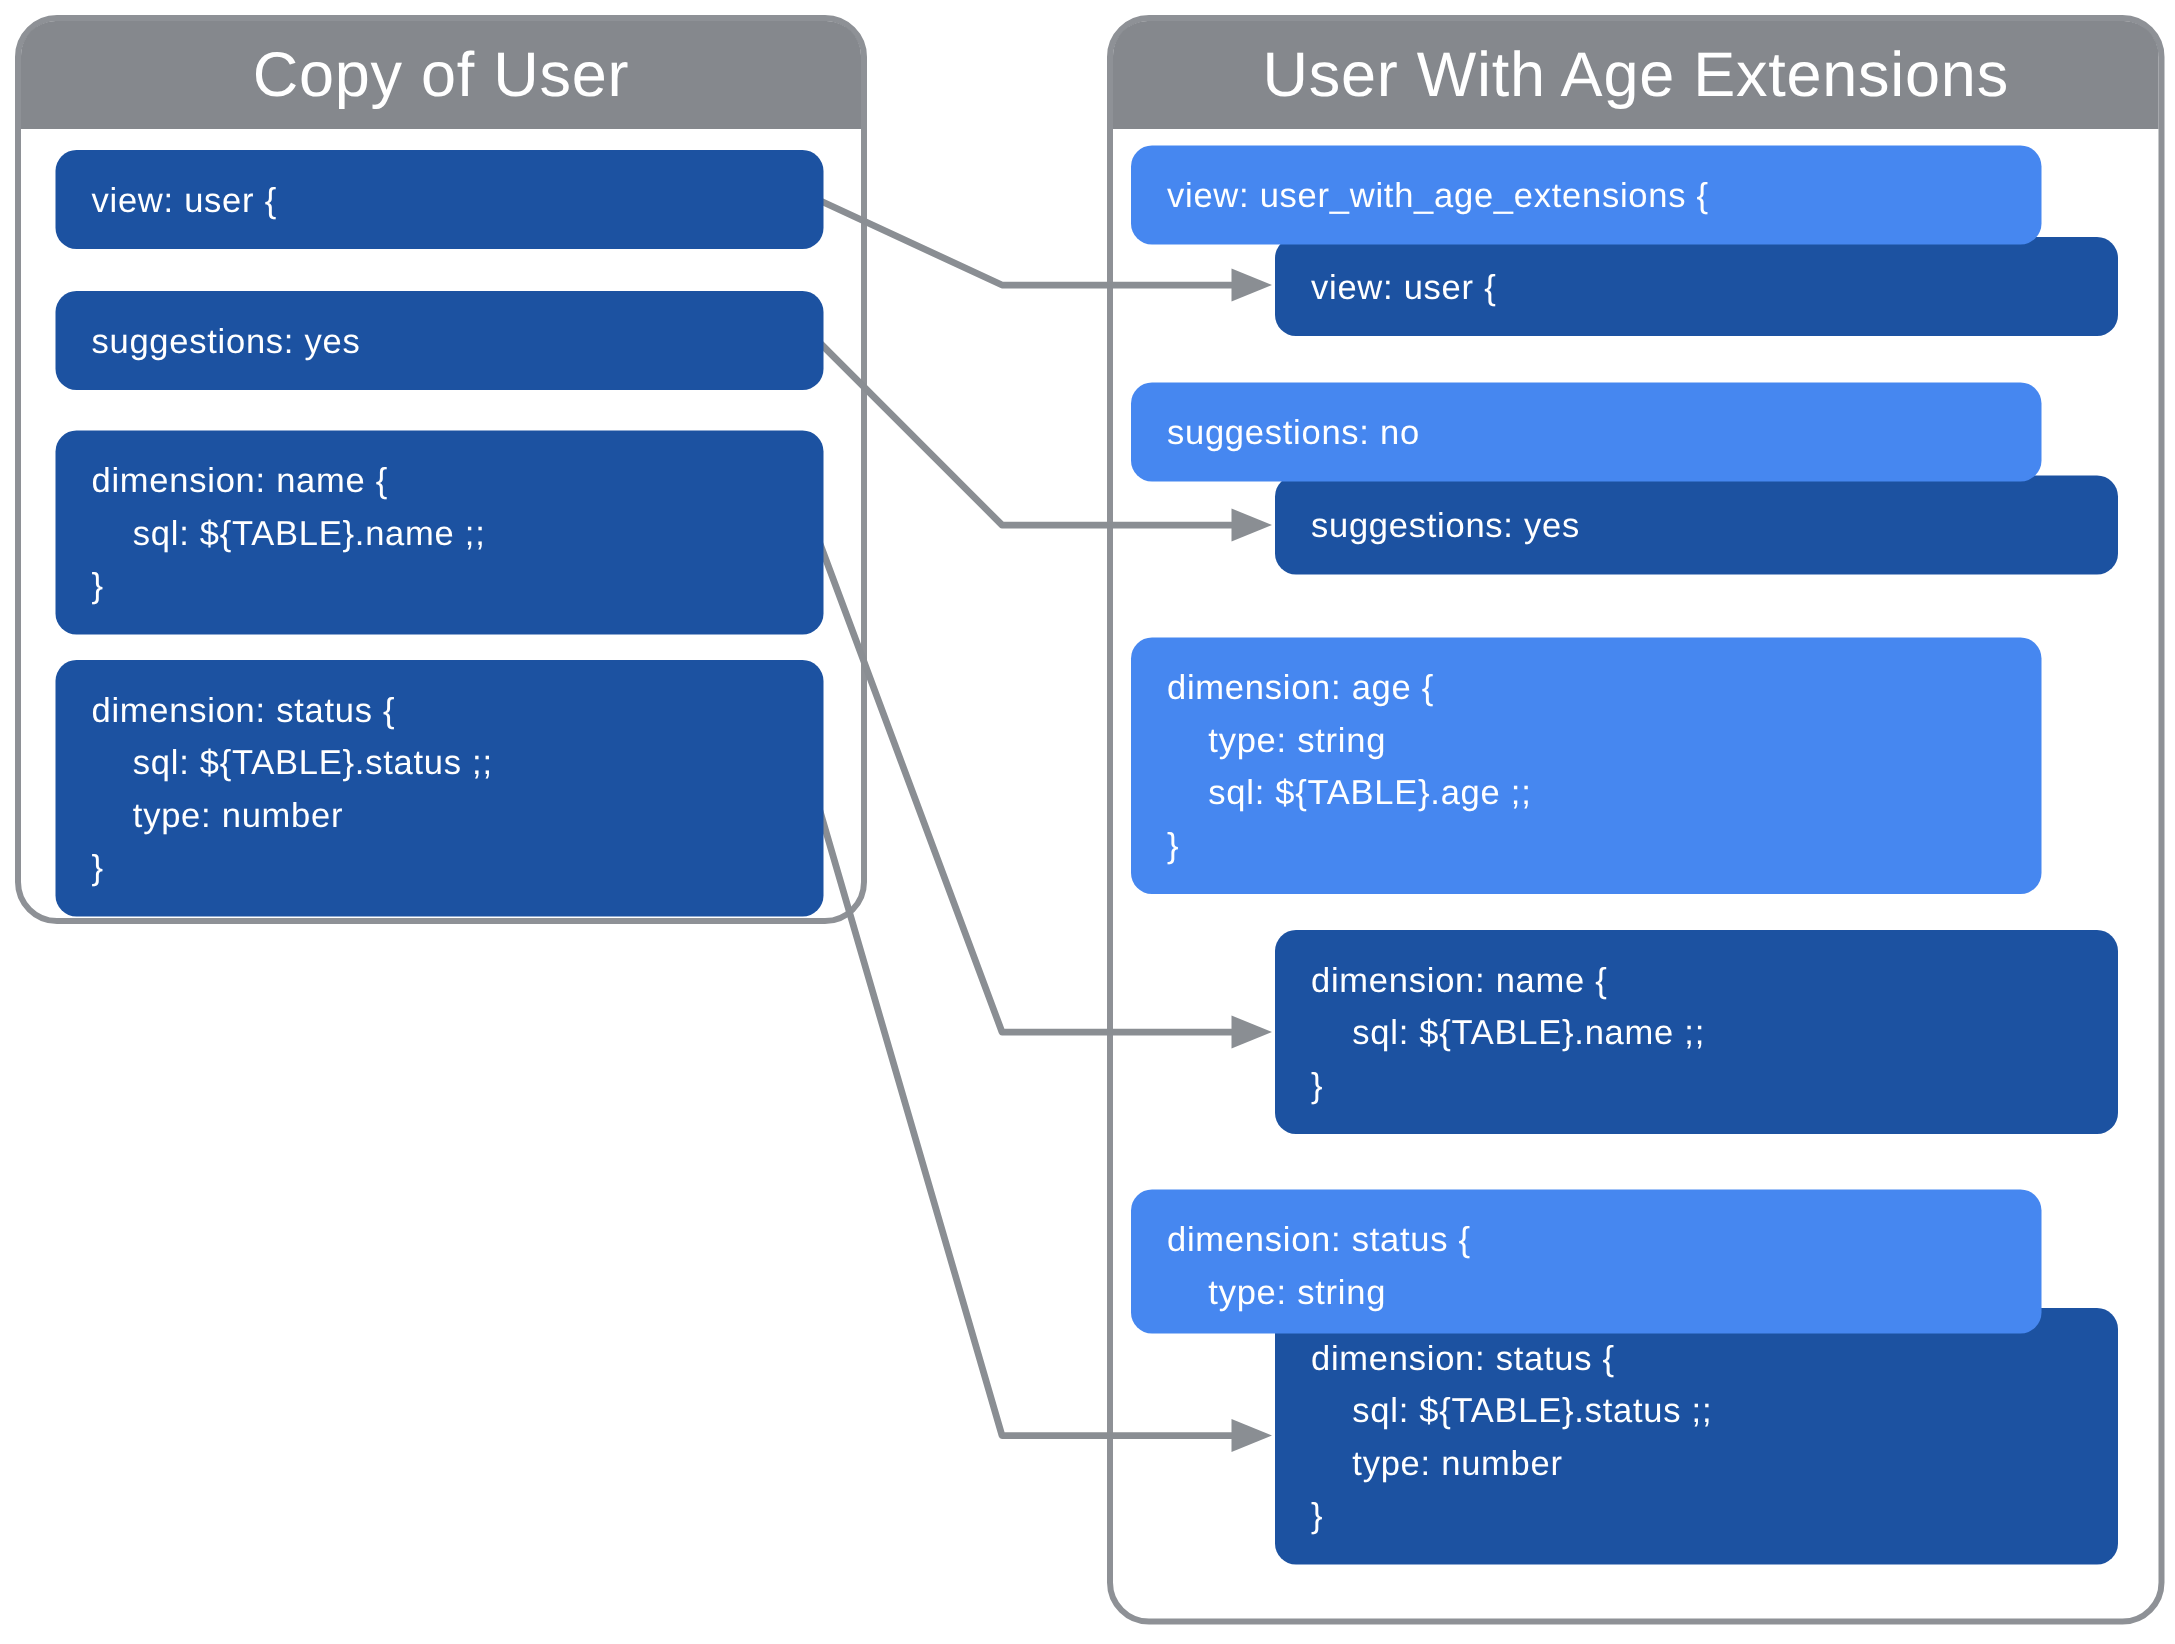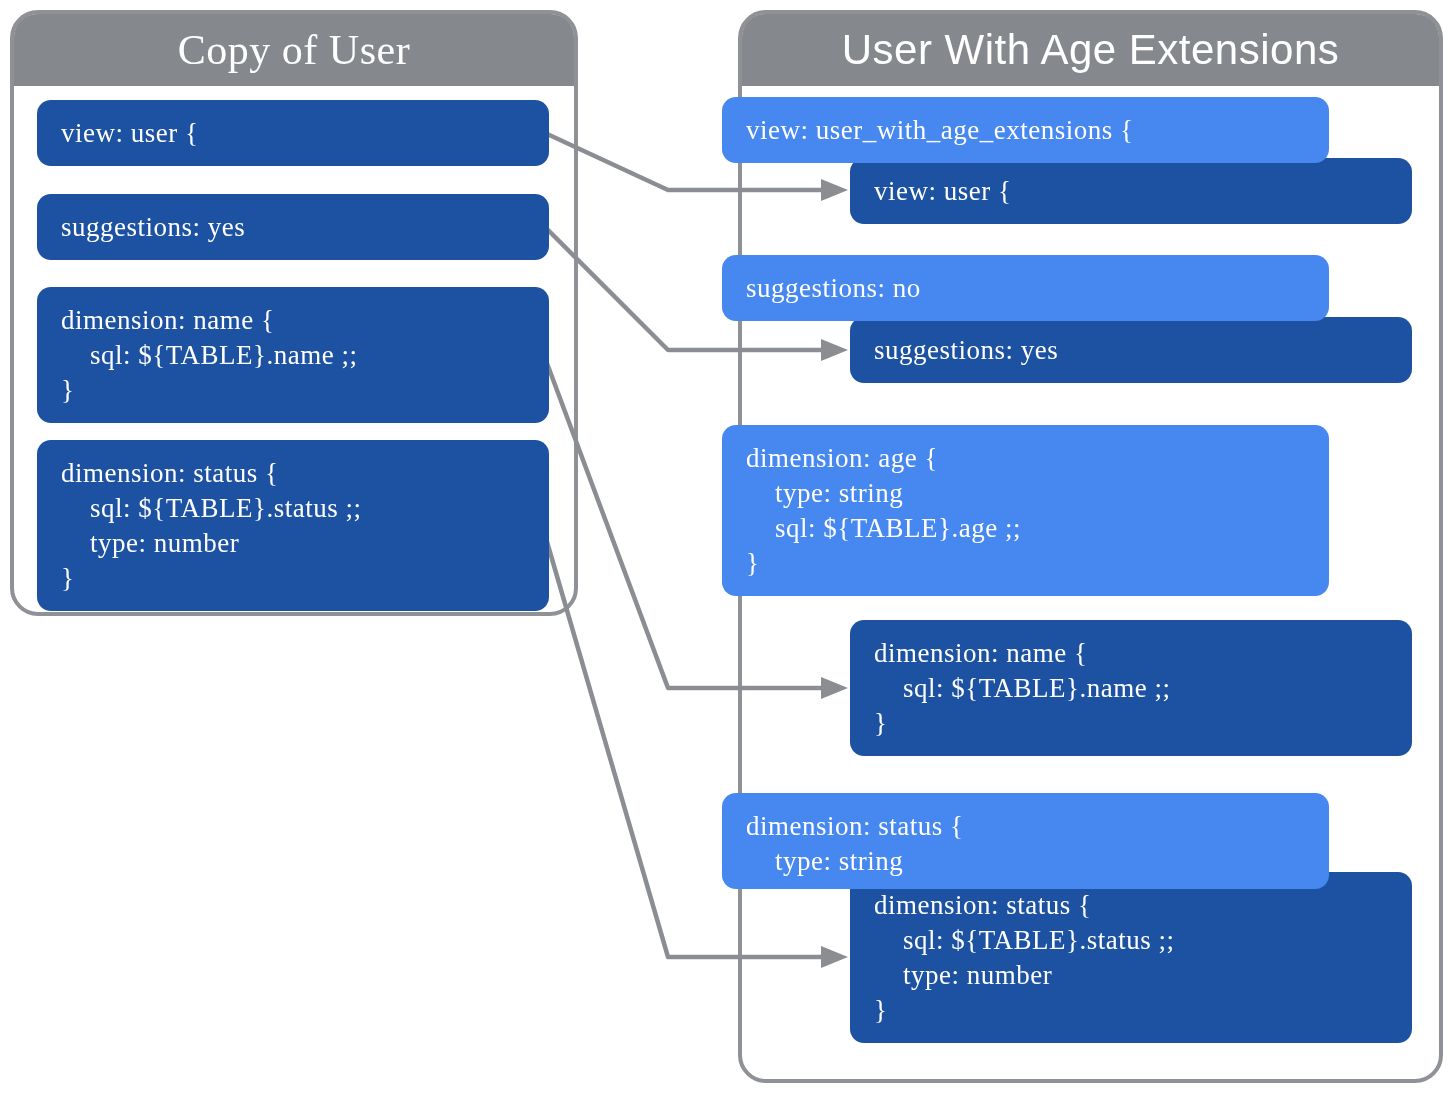--- a/index.html
+++ b/index.html
@@ -4,54 +4,54 @@
 <style>
   html,body { margin:0; padding:0; }
   body {
     width:1450px; height:1096px; position:relative; background:#ffffff;
     font-family:"Liberation Sans", sans-serif; overflow:hidden;
   }
   .panel {
     position:absolute; box-sizing:border-box; background:#ffffff;
     border:4px solid #8E9196; border-radius:28px; z-index:1;
   }
-  #left-panel  { left:10px; top:10px; width:568px;  height:606px;font-family:Liberation Serif, serif; }
+  #left-panel  { left:10px; top:10px; width:568px;  height:606px; }
   #right-panel { left:738px; top:10px; width:705px; height:1073px; }
   .panel-header {
     height:72px; background:#85888D; border-radius:23px 23px 0 0;
     display:flex; align-items:center; justify-content:center;
   }
   .panel-title {
     color:#ffffff; font-size:42px; font-weight:500; letter-spacing:0.5px;
   }
   .code-block {
     position:absolute; box-sizing:border-box; border-radius:14px; z-index:10;
-    color:#ffffff; font-family:Liberation Serif, serif;
-    font-size:27px; line-height:35px; letter-spacing:0.5px;
+    color:#ffffff; font-family:Liberation Sans, sans-serif;
+    font-size:23px; line-height:35px; letter-spacing:0.5px;
     white-space:pre; padding:16px 12px 15px 24px;
   }
   .dark  { background:#1C52A1; }
   .light { background:#4687F0; }
 
   
   .lblk { left:37px; width:512px; }
   #l-view       { top:100px; }
   #l-sugg       { top:194px; }
   #l-dim-name   { top:287px; }
   #l-dim-status { top:440px; }
 
   
   .rdark { left:850px; width:562px; }
   #r-view-inh       { top:158px; }
   #r-sugg-inh       { top:317px; }
   #r-dim-name-inh   { top:620px; }
   #r-dim-status-inh { top:872px; }
 
   
-  .rlight { left:722px; width:607px; }
+  .rlight { left:754px; width:607px; }
   #r-view-ovr       { top:97px;  }
   #r-sugg-ovr       { top:255px; }
   #r-dim-age-ovr    { top:425px; }
   #r-dim-status-ovr { top:793px; padding-bottom:10px; }
 
   svg.arrows { position:absolute; left:0; top:0; z-index:5; }
 </style>
 </head>
 <body>
 

